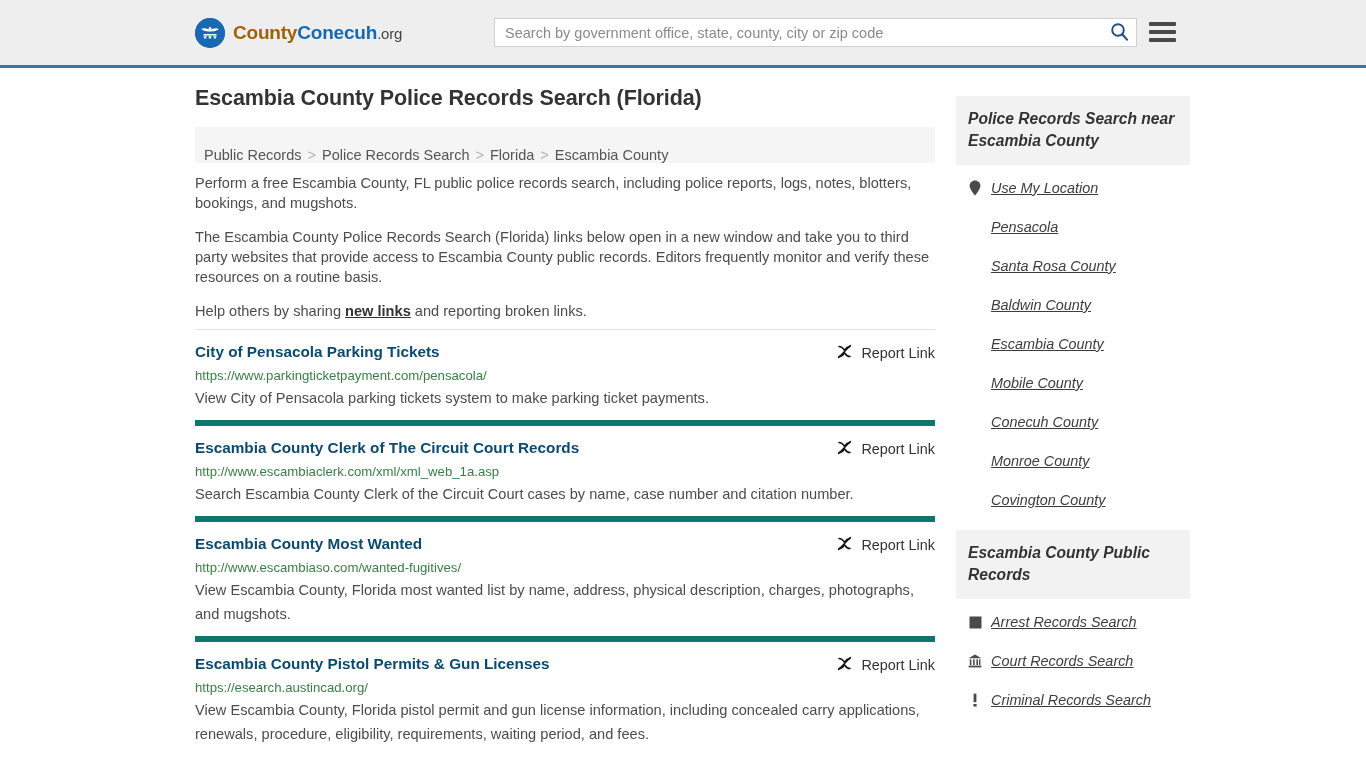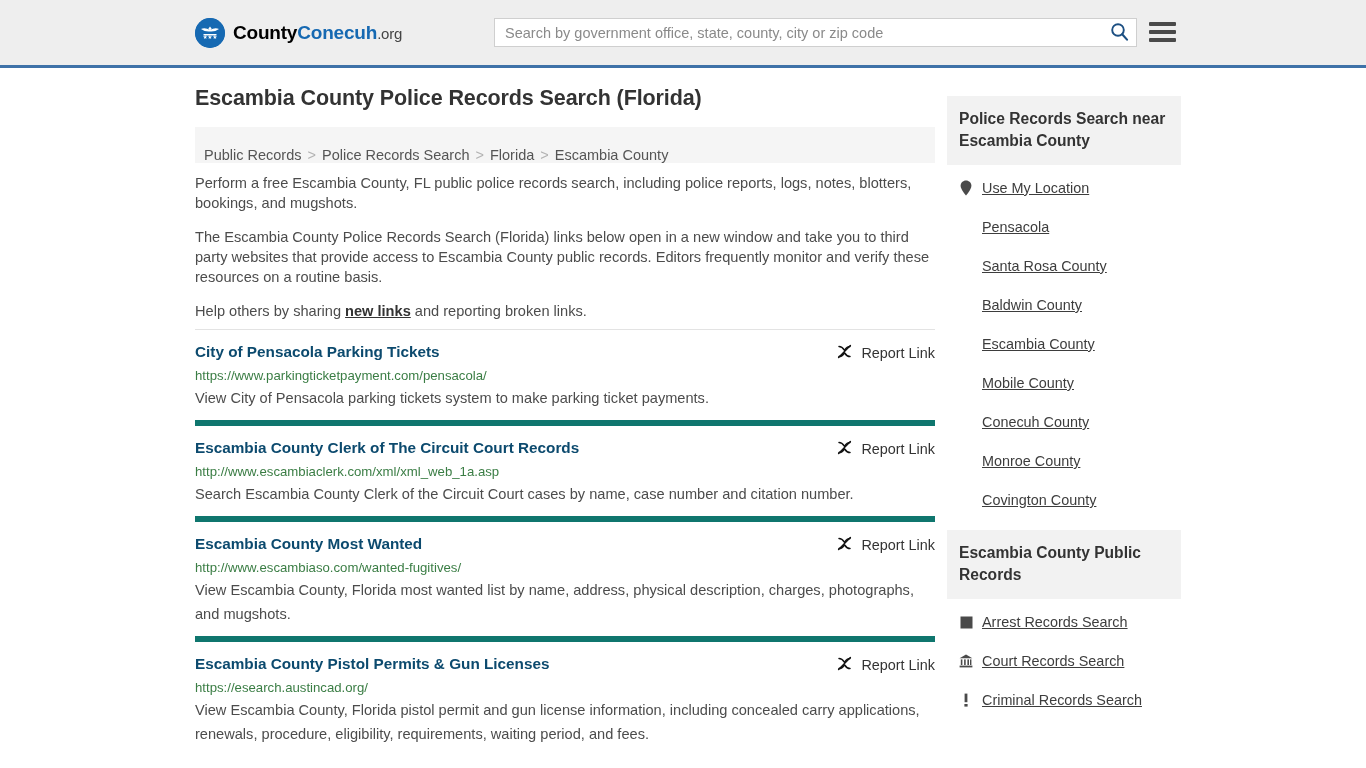--- a/index.html
+++ b/index.html
@@ -36,21 +36,21 @@
   }
   .logo-mark svg { display: block; }
   .logo-text {
     margin-left: 8px;
     font-size: 19px;
     letter-spacing: -0.2px;
     color: #222222;
     white-space: nowrap;
   }
   .logo-text .b { font-weight: bold; color: #1669b2; }
-  .logo-text .o { font-weight: bold; color: #000000; }
+  .logo-text .o { font-weight: bold; color: #a16207; }
   .logo-text .org { font-size: 15px; color: #444; }
 
   .search-wrap {
     position: absolute;
     left: 494px;
     top: 18px;
     width: 643px;
     height: 29px;
     background: #ffffff;
     border: 1px solid #cfcfcf;
@@ -96,21 +96,21 @@
     border-radius: 1px;
   }
 
   
   .page {
     width: 1366px;
     padding-left: 195px;
     padding-right: 190px;
     padding-top: 18px;
     display: flex;
-    gap: 12px;
+    gap: 21px;
     align-items: flex-start;
   }
   .col-main { width: 740px; flex: 0 0 740px; }
   .col-side { width: 234px; flex: 0 0 234px; padding-top: 10px; }
 
   h1.page-title {
     font-size: 21.5px;
     color: #333333;
     margin: 0 0 16px 0;
     font-weight: bold;
@@ -195,38 +195,40 @@
   }
 
   
   .side-box-head {
     background: #f2f2f2;
     padding: 12px 12px 13px 12px;
     font-size: 15.6px;
     font-weight: bold;
     color: #333333;
     line-height: 22px;
+    font-style: italic;
   }
   .side-list {
     list-style: none;
     margin: 0;
     padding: 14px 0 0 0;
   }
   .side-list li {
     display: flex;
     align-items: center;
     gap: 9px;
     margin-bottom: 21px;
     padding-left: 12px;
   }
   .side-list li a {
     font-size: 14.4px;
     color: #3d3d3d;
     text-decoration: underline;
     line-height: 18px;
+    font-style: italic;
   }
   .side-icon {
     width: 14px;
     display: inline-flex;
     justify-content: center;
     align-items: center;
     flex: 0 0 14px;
     color: #3d3d3d;
   }
 </style>

